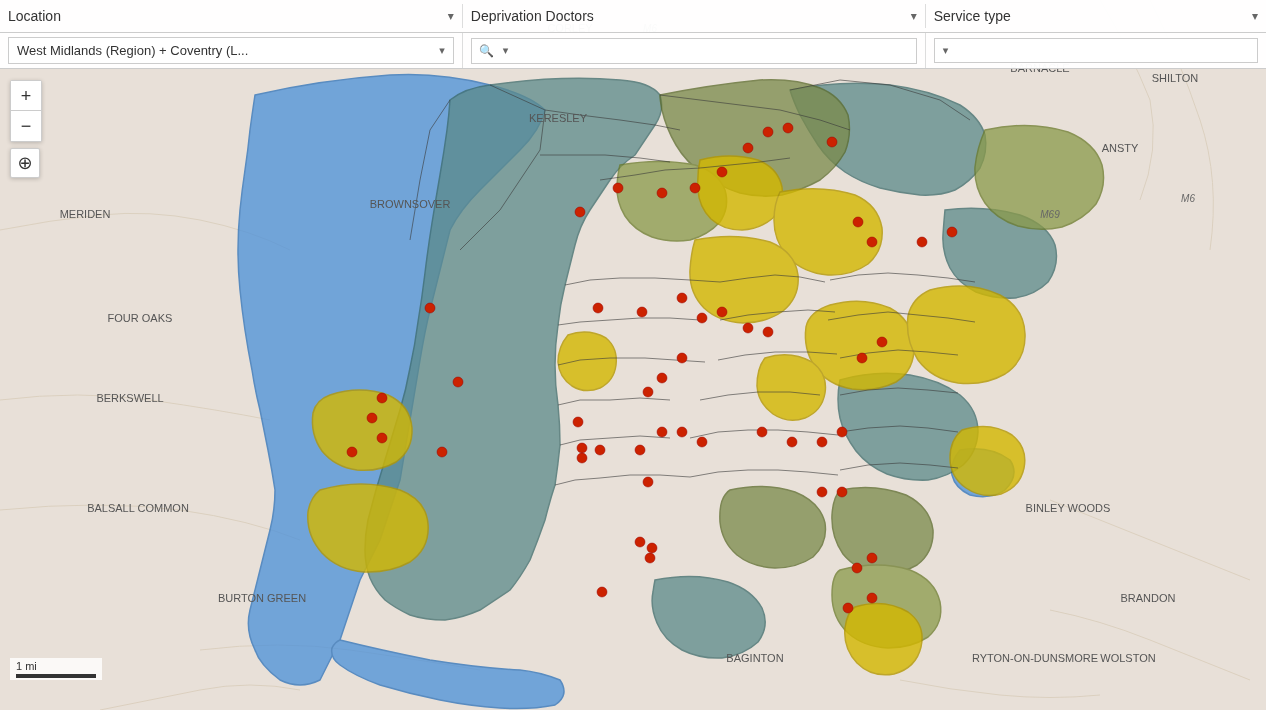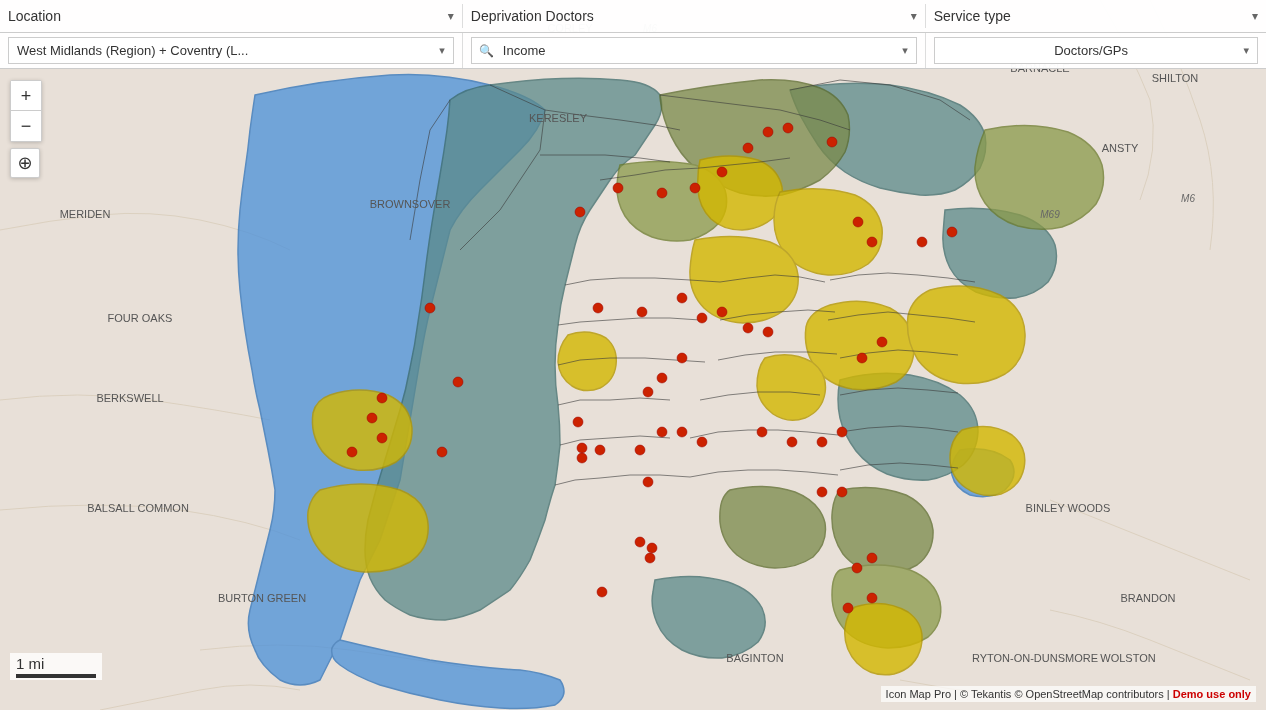--- a/index.html
+++ b/index.html
@@ -149,21 +149,21 @@
     }
 
     
     #scale-bar {
       position: absolute;
       bottom: 30px;
       left: 10px;
       z-index: 100;
       background: rgba(255,255,255,0.8);
       padding: 2px 6px;
-      font-size: 15px;
+      font-size: 11px;
       color: #333;
     }
 
     .scale-line {
       width: 80px;
       height: 4px;
       background: #333;
       margin-top: 2px;
       border-left: 2px solid #333;
       border-right: 2px solid #333;
@@ -488,50 +488,39 @@
     <div class="controls-row" style="background: rgba(255,255,255,0.97);">
       <div class="control-group" style="flex: 2.2;">
         <div class="dropdown-select">
           <span class="select-text">West Midlands (Region) + Coventry (L...</span>
           <span class="select-arrow">▾</span>
         </div>
       </div>
       <div class="control-group" style="flex: 2.2;">
         <div class="dropdown-select">
           <span class="search-icon-small">🔍</span>
-          <span class="select-text">Income</span>
           <span class="select-arrow">▾</span>
         </div>
       </div>
       <div class="control-group" style="flex: 1.6;">
         <div class="dropdown-select">
-          <span class="select-text">Doctors/GPs</span>
           <span class="select-arrow">▾</span>
         </div>
       </div>
     </div>
   </div>
 
   <div id="zoom-controls">
     <button class="zoom-btn">+</button>
     <button class="zoom-btn">−</button>
   </div>
 
   <div id="magnify-btn">
     <span style="font-size:18px;">⊕</span>
   </div>
 
   <div id="scale-bar">
     <span>1 mi</span>
     <div class="scale-line"></div>
   </div>
 
-  <div id="attribution">
-    <span style="cursor:pointer;">Icon Map Pro</span>
-    <span> | © </span>
-    <span style="cursor:pointer;">Tekantis</span>
-    <span> © </span>
-    <span style="cursor:pointer;">OpenStreetMap contributors</span>
-    <span> | </span>
-    <span style="color:#cc0000; font-weight:bold;">Demo use only</span>
-  </div>
 
 </div>
 
 </body></html>

